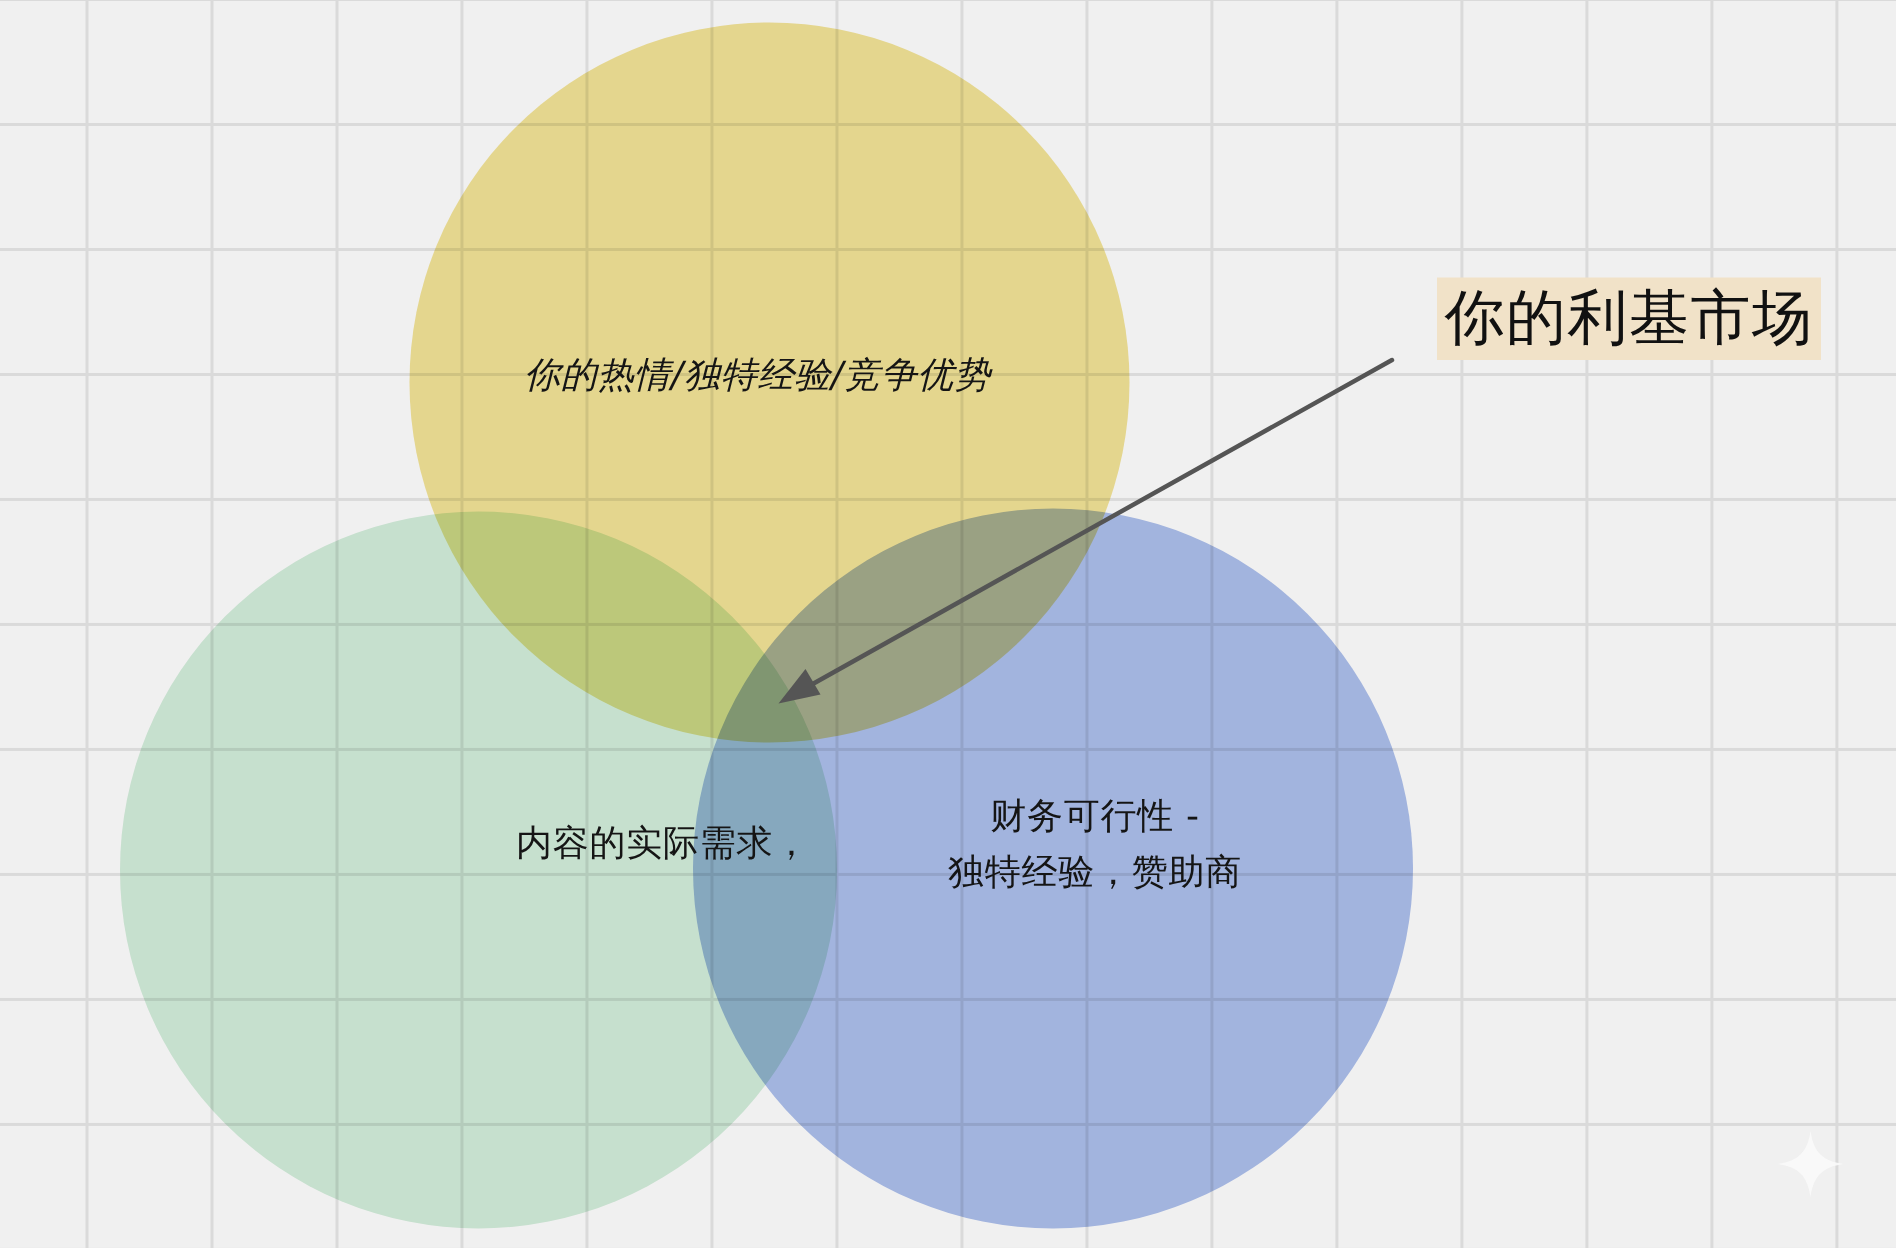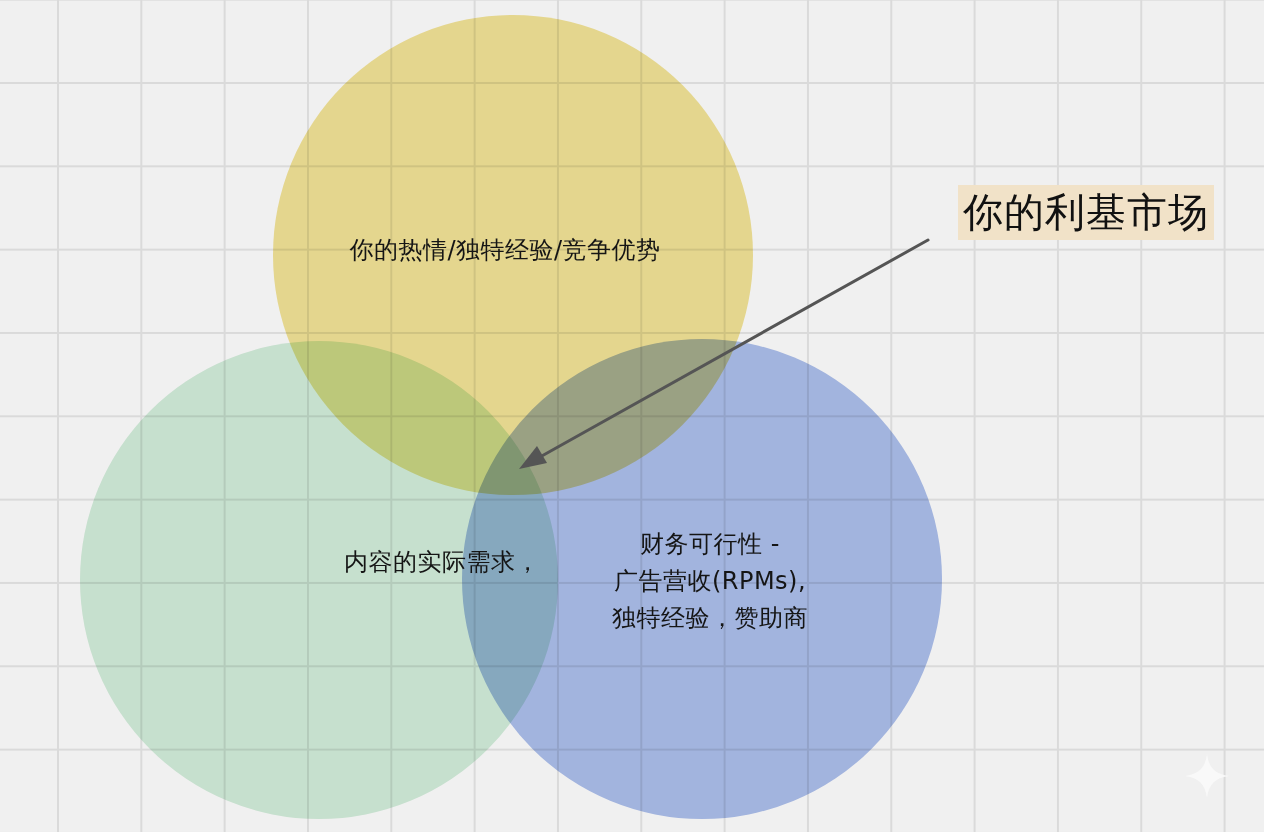--- a/index.html
+++ b/index.html
@@ -18,23 +18,23 @@
     position: absolute; border-radius: 50%;
     mix-blend-mode: multiply;
   }
   .circle-green  { left: 80px;  top: 341px; width: 478px; height: 478px; background: #d3eedb; }
   .circle-blue   { left: 462px; top: 339px; width: 480px; height: 480px; background: #acbfec; }
   .circle-yellow { left: 273px; top: 15px;  width: 480px; height: 480px; background: #f3e394; opacity: 0.97; }
   .label {
     position: absolute; color: #151515; text-align: center;
     font-size: 24px; line-height: 37px; letter-spacing: 0.5px; white-space: nowrap;
   }
-  .label-yellow { left: 273px; width: 464px; top: 232px; }
+  .label-yellow { left: 273px; width: 464px; top: 232px; font-style: italic; }
   .label-green  { left: 100px; width: 440px; top: 544px; text-align: right; }
-  .label-blue   { left: 490px; width: 440px; top: 526px; }
+  .label-blue   { left: 510px; width: 440px; top: 526px; }
   .callout {
     position: absolute; left: 958px; top: 185px; height: 55px;
     padding: 0 5px; background: #f1e2c8;
     font-size: 40px; line-height: 55px; color: #111; letter-spacing: 1px;
     white-space: nowrap;
   }
   svg.overlay { position: absolute; left: 0; top: 0; }
   .sparkle { position: absolute; left: 1183px; top: 752px; width: 48px; height: 48px; }
 </style>
 </head>
@@ -49,21 +49,20 @@
   <div class="label label-yellow">
     <div>你的热情/独特经验/竞争优势</div>
   </div>
 
   <div class="label label-green">
     <div>内容的实际需求，</div>
   </div>
 
   <div class="label label-blue">
     <div>财务可行性 -</div>
-    <div>广告营收(RPMs),</div>
     <div>独特经验，赞助商</div>
   </div>
 
   <svg class="overlay" width="1264" height="832" viewBox="0 0 1264 832">
     <g>
       <line x1="928" y1="240" x2="540" y2="457" stroke="#555555" stroke-width="3" stroke-linecap="round"></line>
       <polygon points="519,469 537,446 547,463" fill="#555555"></polygon>
     </g>
   </svg>
 

